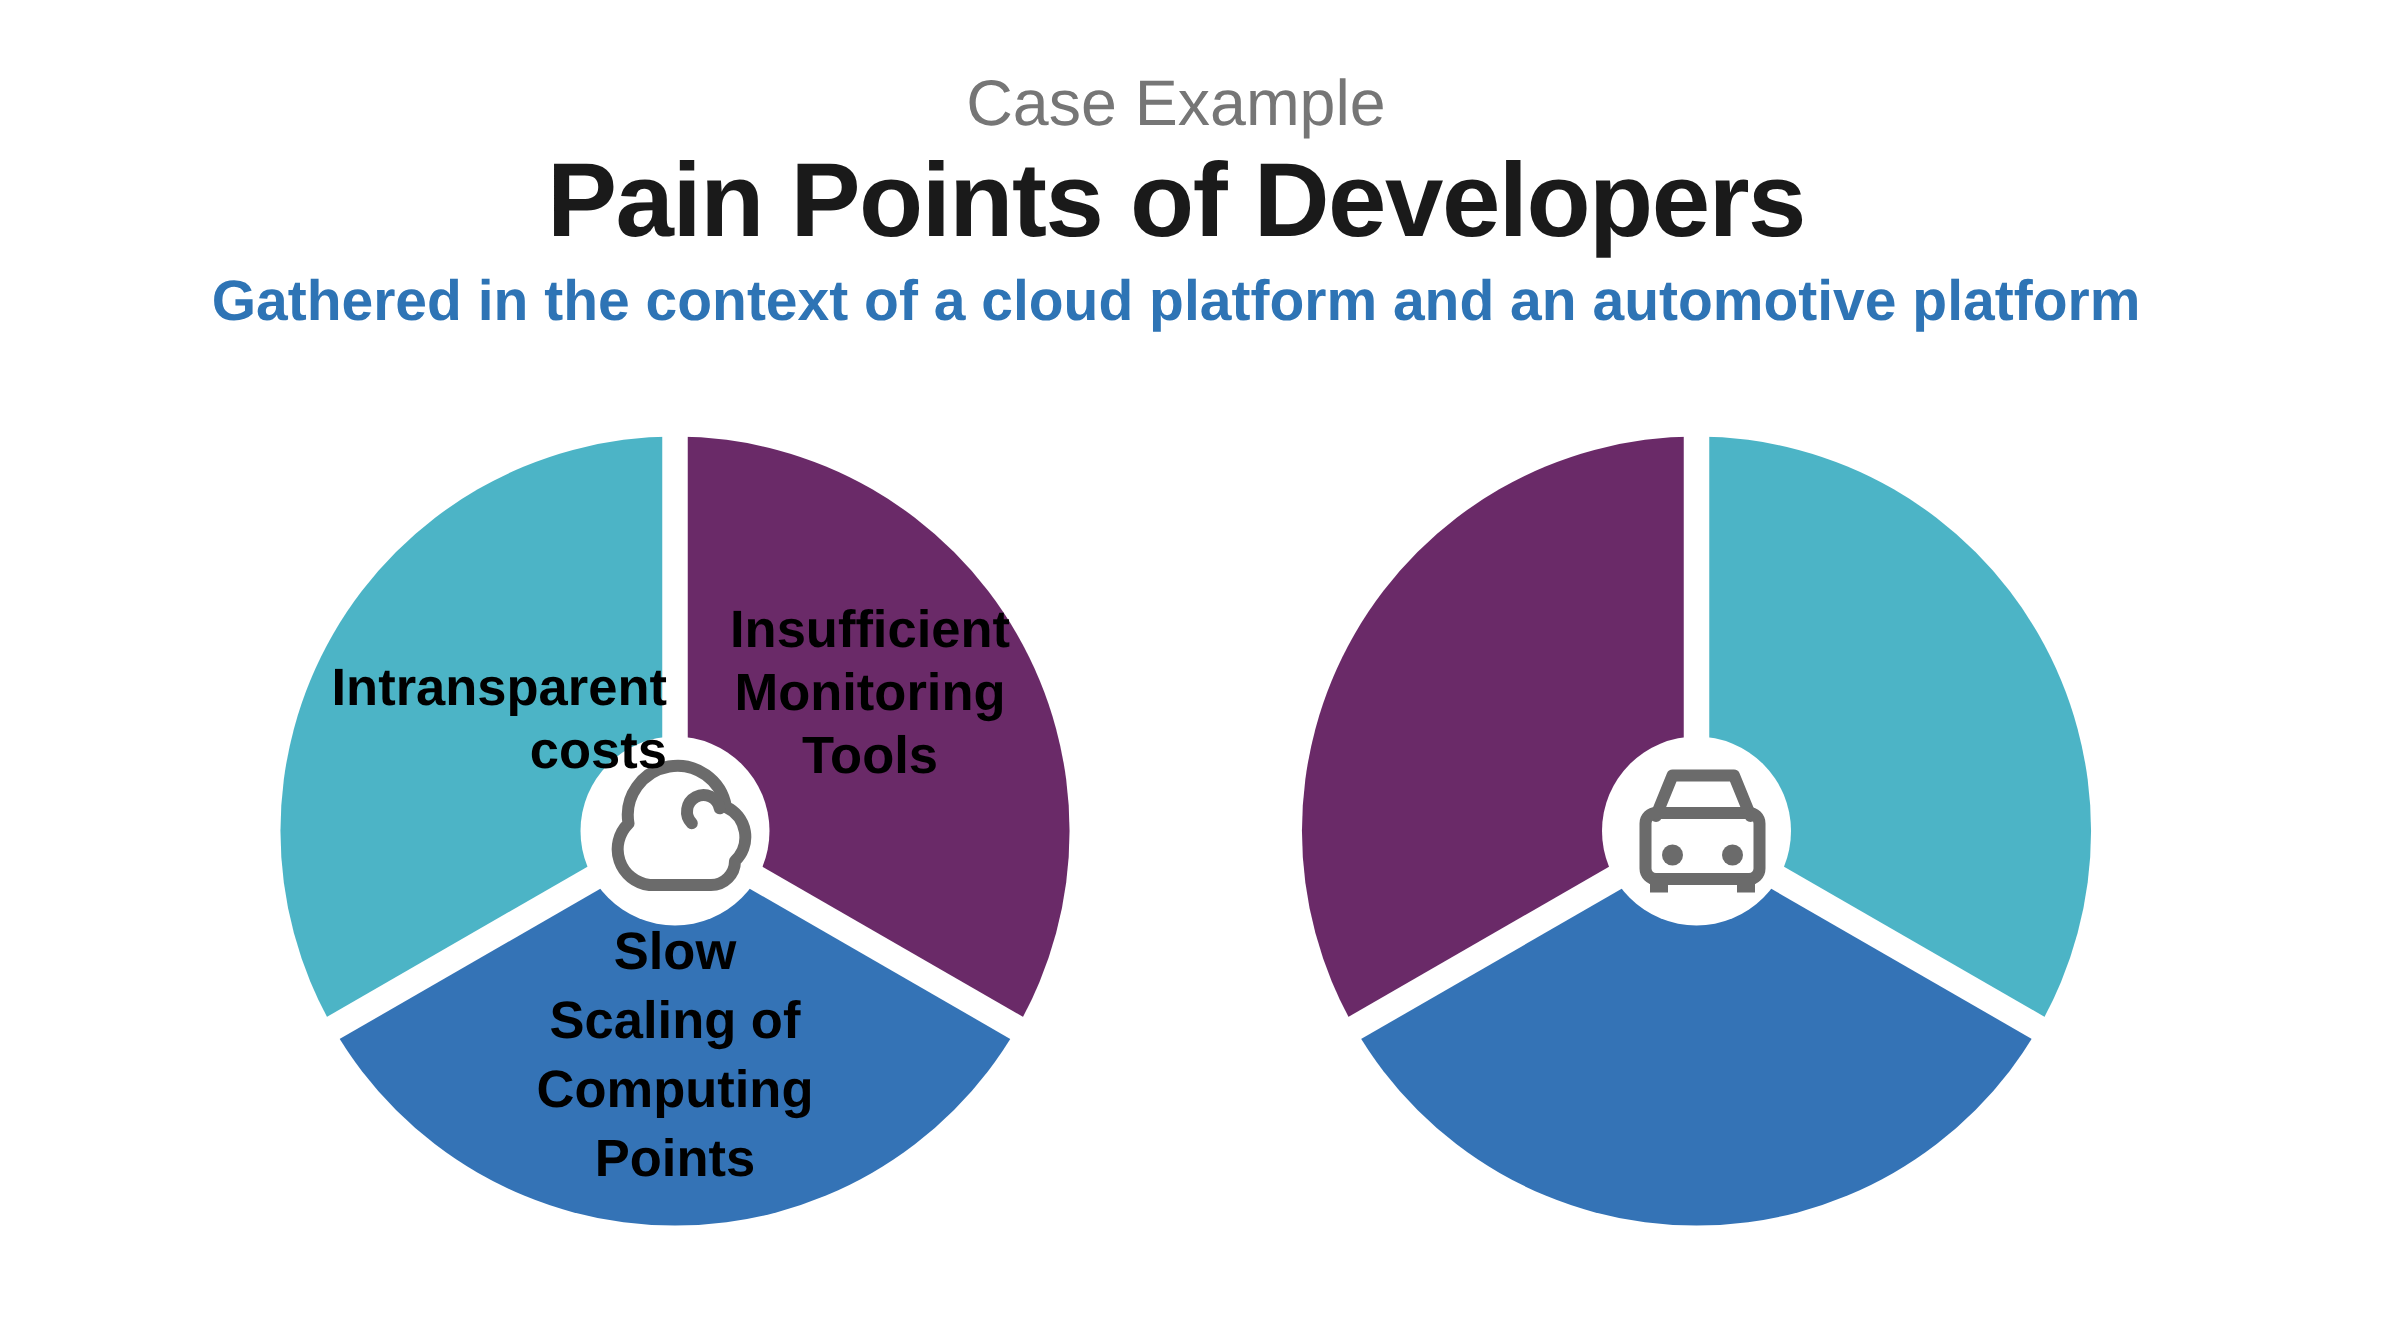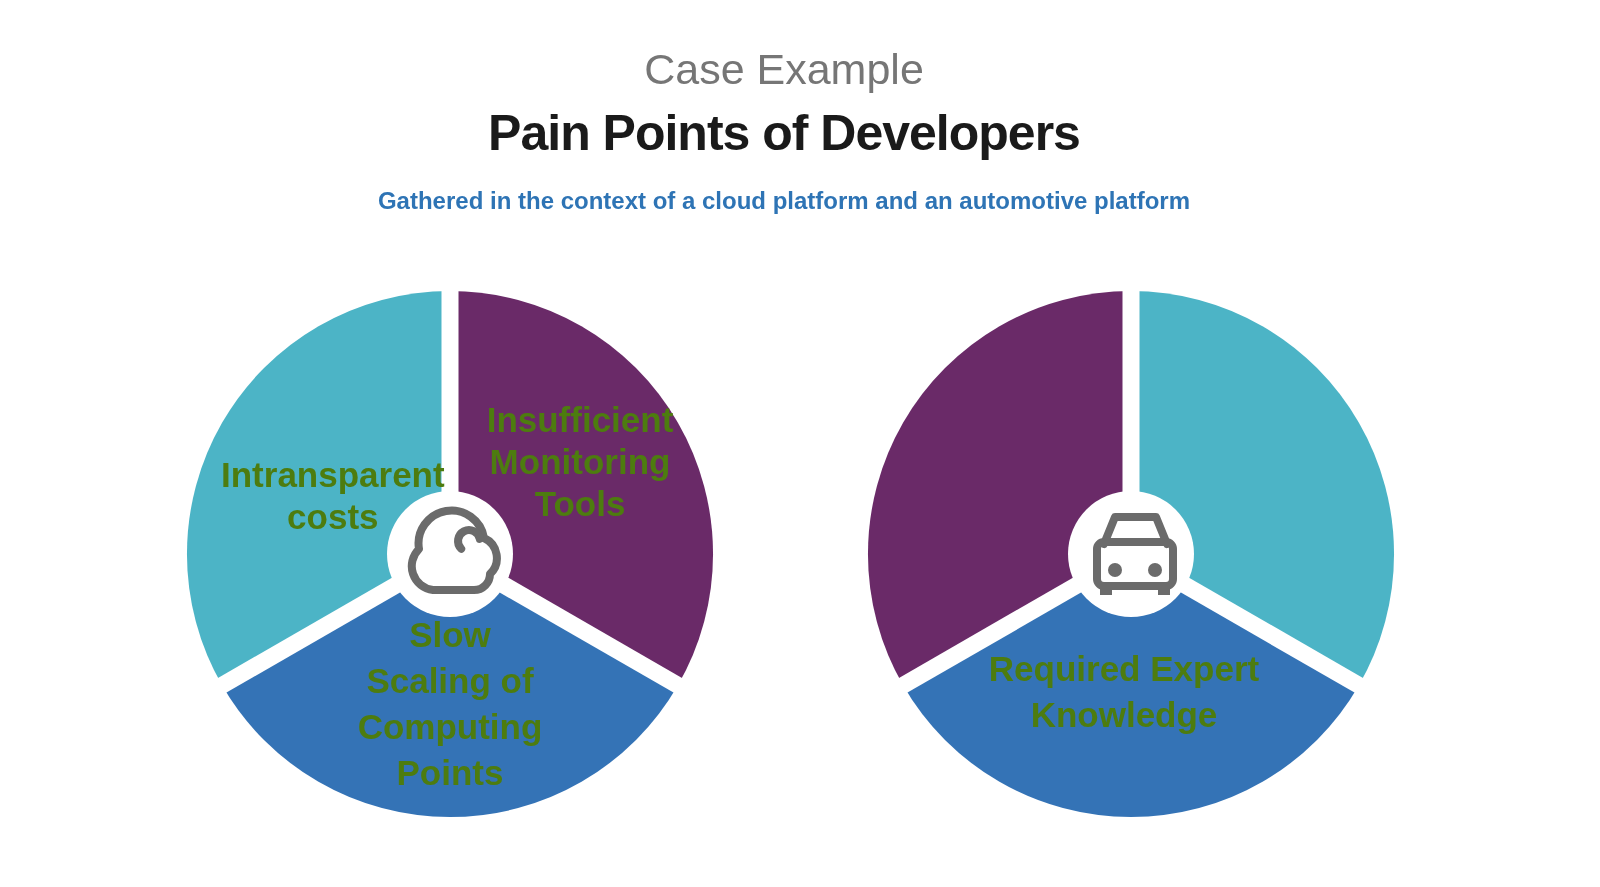--- a/index.html
+++ b/index.html
@@ -25,52 +25,52 @@
   }
   .kicker {
     top: 45px;
     font-size: 43px;
     font-weight: 400;
     color: #767676;
     line-height: 48px;
   }
   .main-title {
     top: 96px;
-    font-size: 50px;
+    font-size: 70px;
     font-weight: 800;
     color: #1a1a1a;
     letter-spacing: -1px;
     line-height: 74px;
   }
   .subtitle {
     top: 182px;
-    font-size: 24px;
+    font-size: 38px;
     font-weight: 700;
     color: #2e74b5;
     line-height: 38px;
   }
   .pie {
     position: absolute;
     top: 289px;
     width: 530px;
     height: 530px;
   }
   .pie.left  { left: 185px; }
   .pie.right { left: 866px; }
   .seg-label {
     position: absolute;
-    color: #4d7c0f;
+    color: #000000;
     font-size: 35px;
     font-weight: 600;
     white-space: pre-line;
     line-height: 42px;
     z-index: 5;
   }
   .seg-label.center { text-align: center; }
-  .lbl-intransparent { left: 221px; top: 438px; text-align: center; margin-top: 16px; }
+  .lbl-intransparent { left: 221px; top: 438px; text-align: right; }
   .lbl-insufficient  { left: 480px;  top: 399px; width: 200px; }
   .lbl-slow          { left: 350px;  top: 612px; width: 200px; line-height: 46px; }
   .lbl-manual        { left: 896px;  top: 399px; width: 200px; }
   .lbl-limited       { left: 1159px; top: 399px; width: 200px; }
   .lbl-required      { left: 954px;  top: 646px; width: 340px; line-height: 46px; }
 </style>
 </head>
 <body>
 
 <div class="stage">
@@ -117,16 +117,14 @@
 
   <div class="seg-label lbl-intransparent">Intransparent
 costs</div>
   <div class="seg-label center lbl-insufficient">Insufficient
 Monitoring
 Tools</div>
   <div class="seg-label center lbl-slow">Slow
 Scaling of
 Computing
 Points</div>
-  <div class="seg-label center lbl-required">Required Expert
-Knowledge</div>
 
 </div>
 
 </body></html>

